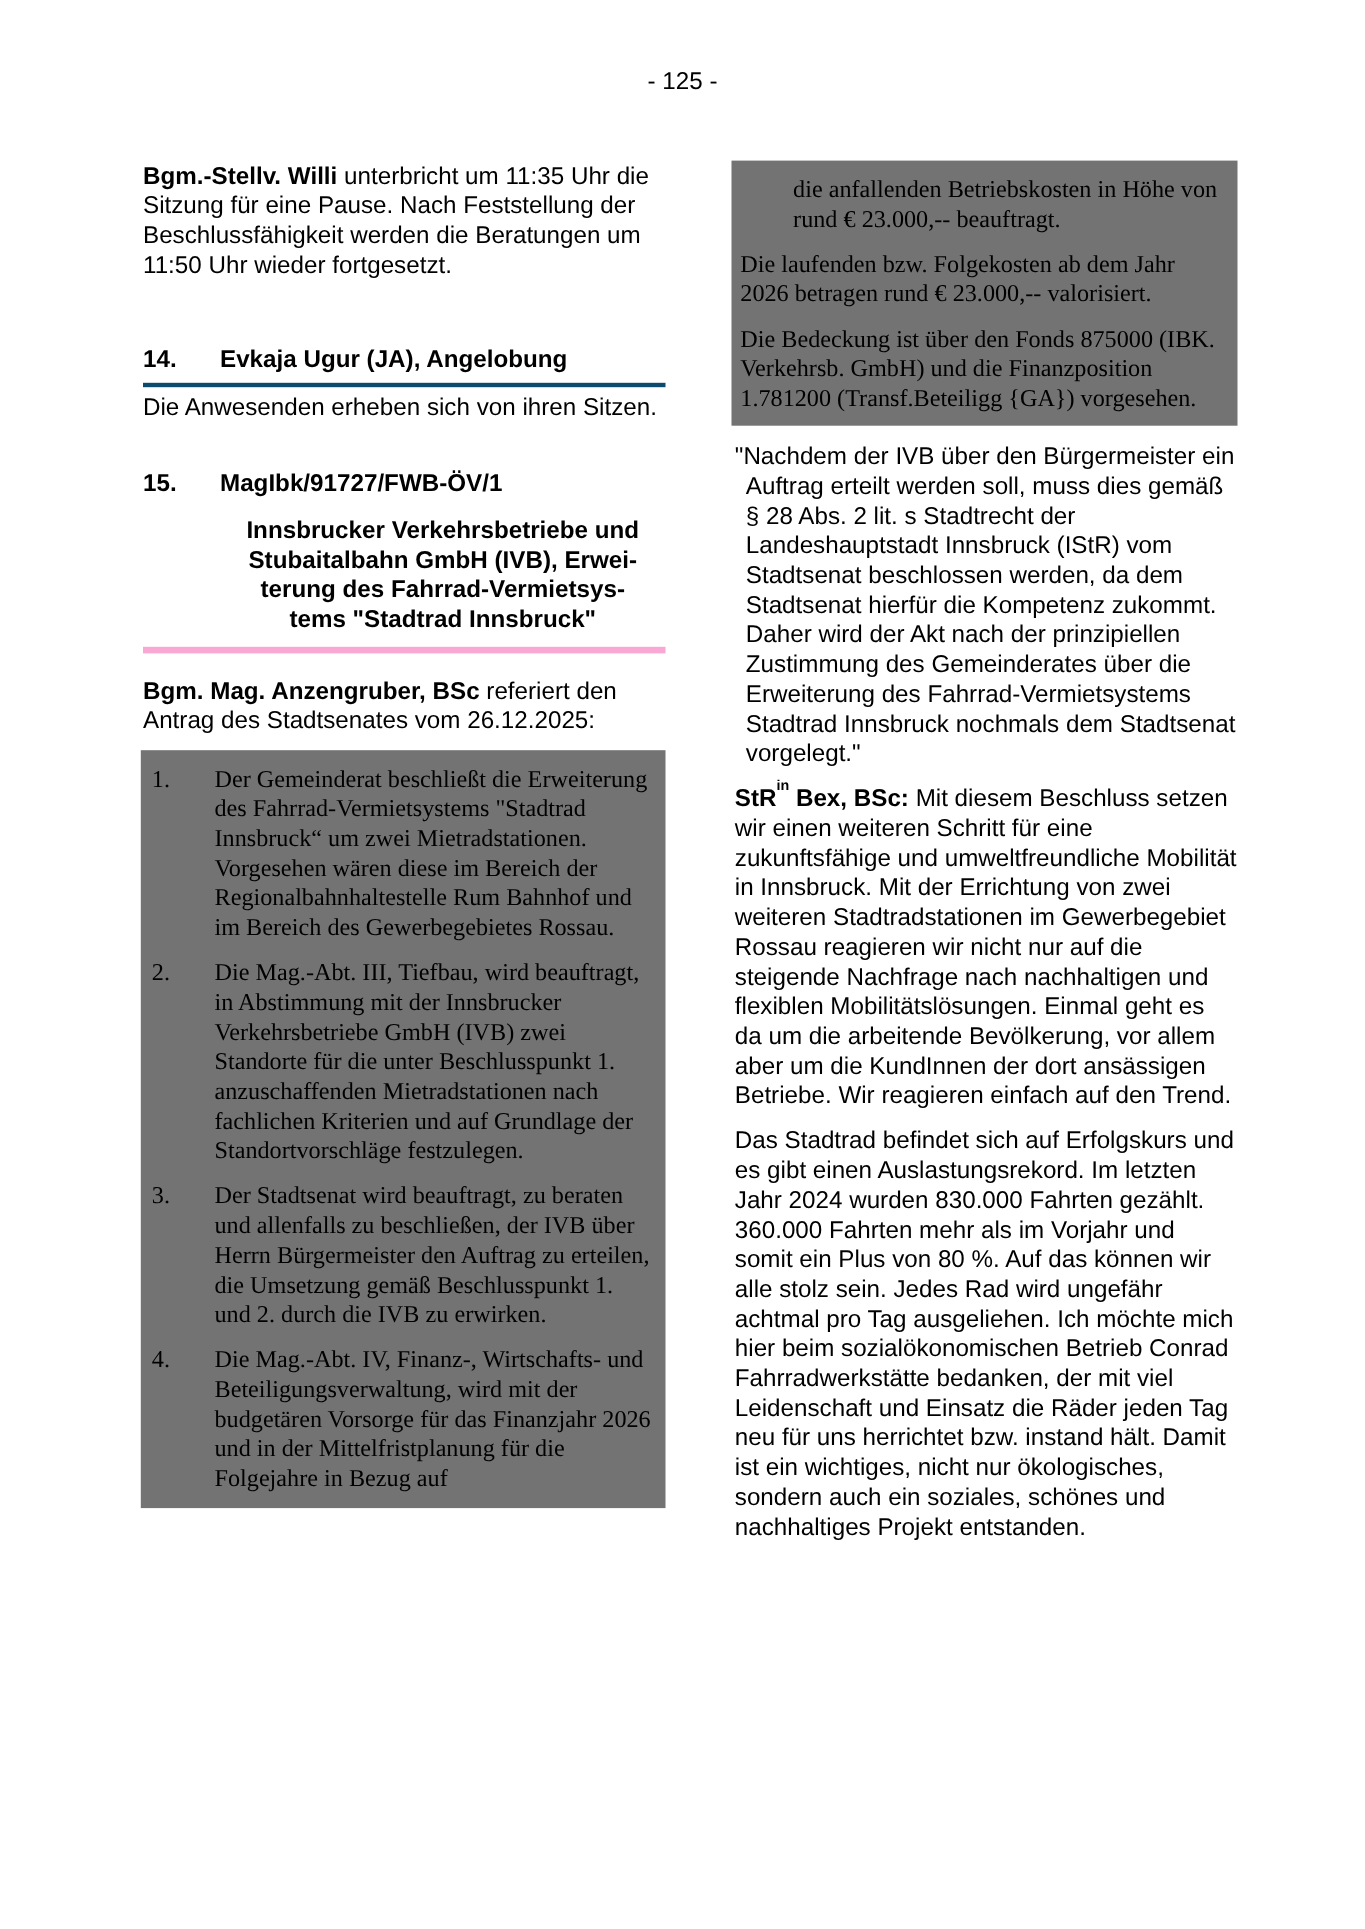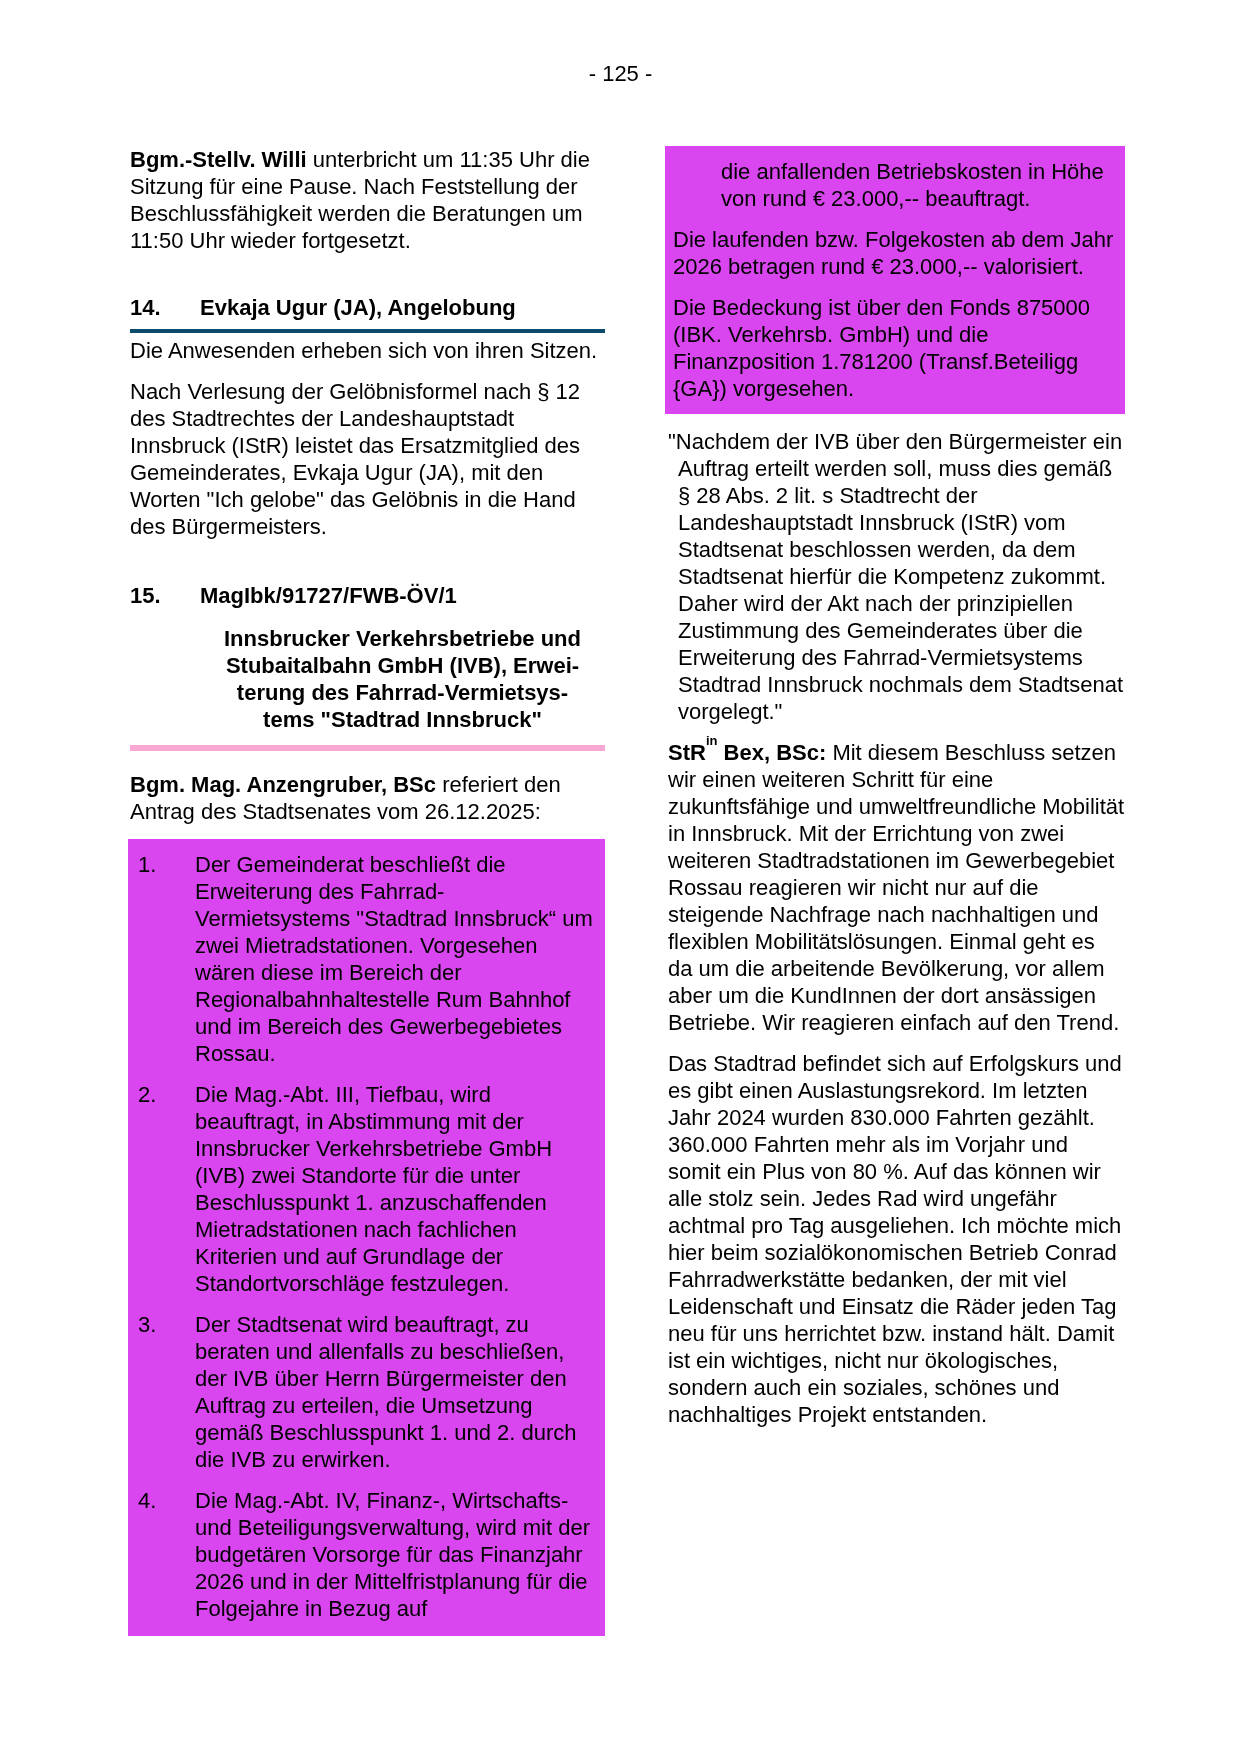--- a/index.html
+++ b/index.html
@@ -25,21 +25,21 @@
     display:flex;
     gap:63px;
     align-items:flex-start;
   }
   .col-left  { width:475px; }
   .col-right { width:457px; }
   p { margin:0 0 14px 0; }
   p:last-child { margin-bottom:0; }
   b { font-weight:bold; }
 
-  .intro { margin-bottom:40px; }
+  .intro { margin-bottom:59px; }
 
   .agenda14 {
     display:flex;
     font-weight:bold;
     border-bottom:4px solid #0c4a6e;
     padding-bottom:8px;
     margin-bottom:4px;
   }
   .tab-num { flex:0 0 70px; }
 
@@ -48,21 +48,21 @@
     padding-bottom:12px;
     margin:42px 0 20px 0;
   }
   .agenda15 .ref-row { display:flex; font-weight:bold; }
   .agenda15 .subtitle {
     margin:16px 0 0 70px;
     font-weight:bold;
     text-align:center;
   }
 
-  .hl { background:#d946ef; }
+  .hl { background:#737373;font-family:Liberation Serif, serif; }
 
   .resolution-list {
     padding:12px 12px 14px 0;
     margin-left:-2px;
   }
   .res-item { display:flex; margin-bottom:14px; }
   .res-item:last-child { margin-bottom:0; }
   .res-num { flex:0 0 57px; padding-left:10px; }
   .res-text { flex:1 1 auto; }
 
@@ -107,21 +107,20 @@
     <div class="col-left">
 
       <p class="intro"><b>Bgm.-Stellv. Willi</b><span> unterbricht um 11:35 Uhr die Sitzung für eine Pause. Nach Feststellung der Beschlussfähigkeit werden die Beratungen um 11:50 Uhr wieder fortgesetzt.</span></p>
 
       <div class="agenda14">
         <span class="tab-num">14.</span>
         <span>Evkaja Ugur (JA), Angelobung</span>
       </div>
 
       <p>Die Anwesenden erheben sich von ihren Sitzen.</p>
-      <p>Nach Verlesung der Gelöbnisformel nach § 12 des Stadtrechtes der Landeshauptstadt Innsbruck (IStR) leistet das Ersatzmitglied des Gemeinderates, Evkaja Ugur (JA), mit den Worten "Ich gelobe" das Gelöbnis in die Hand des Bürgermeisters.</p>
 
       <div class="agenda15">
         <div class="ref-row">
           <span class="tab-num">15.</span>
           <span>MagIbk/91727/FWB-ÖV/1</span>
         </div>
         <div class="subtitle">
           <div>Innsbrucker Verkehrsbetriebe und</div>
           <div>Stubaitalbahn GmbH (IVB), Erwei-</div>
           <div>terung des Fahrrad-Vermietsys-</div>

